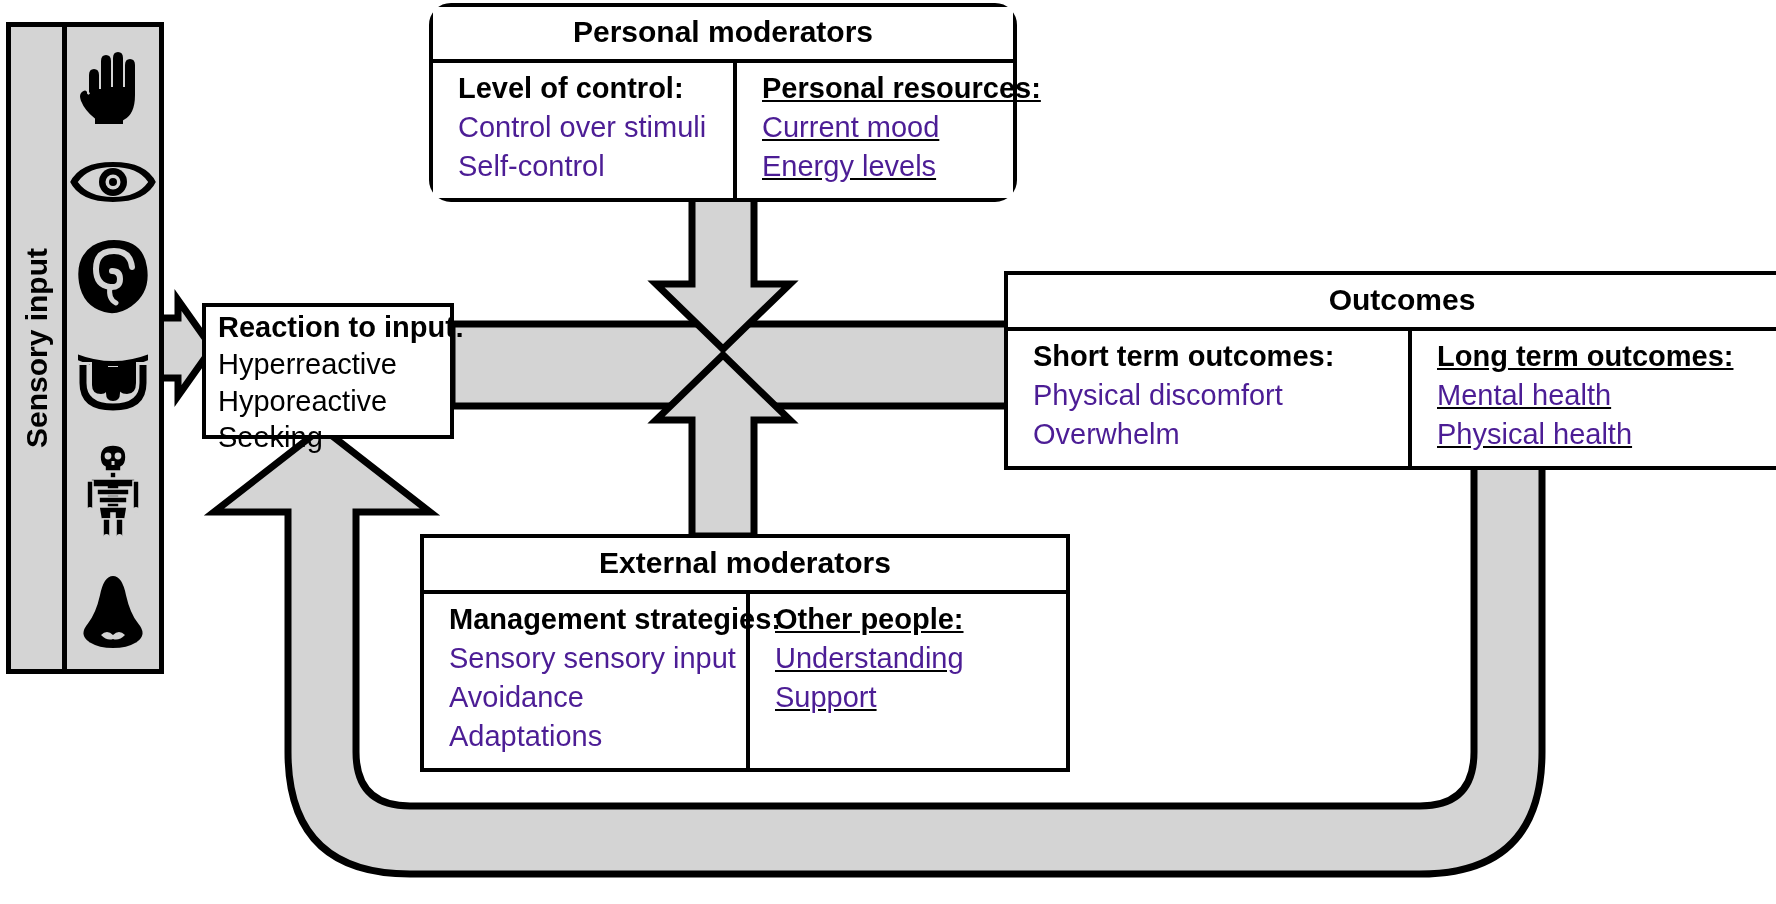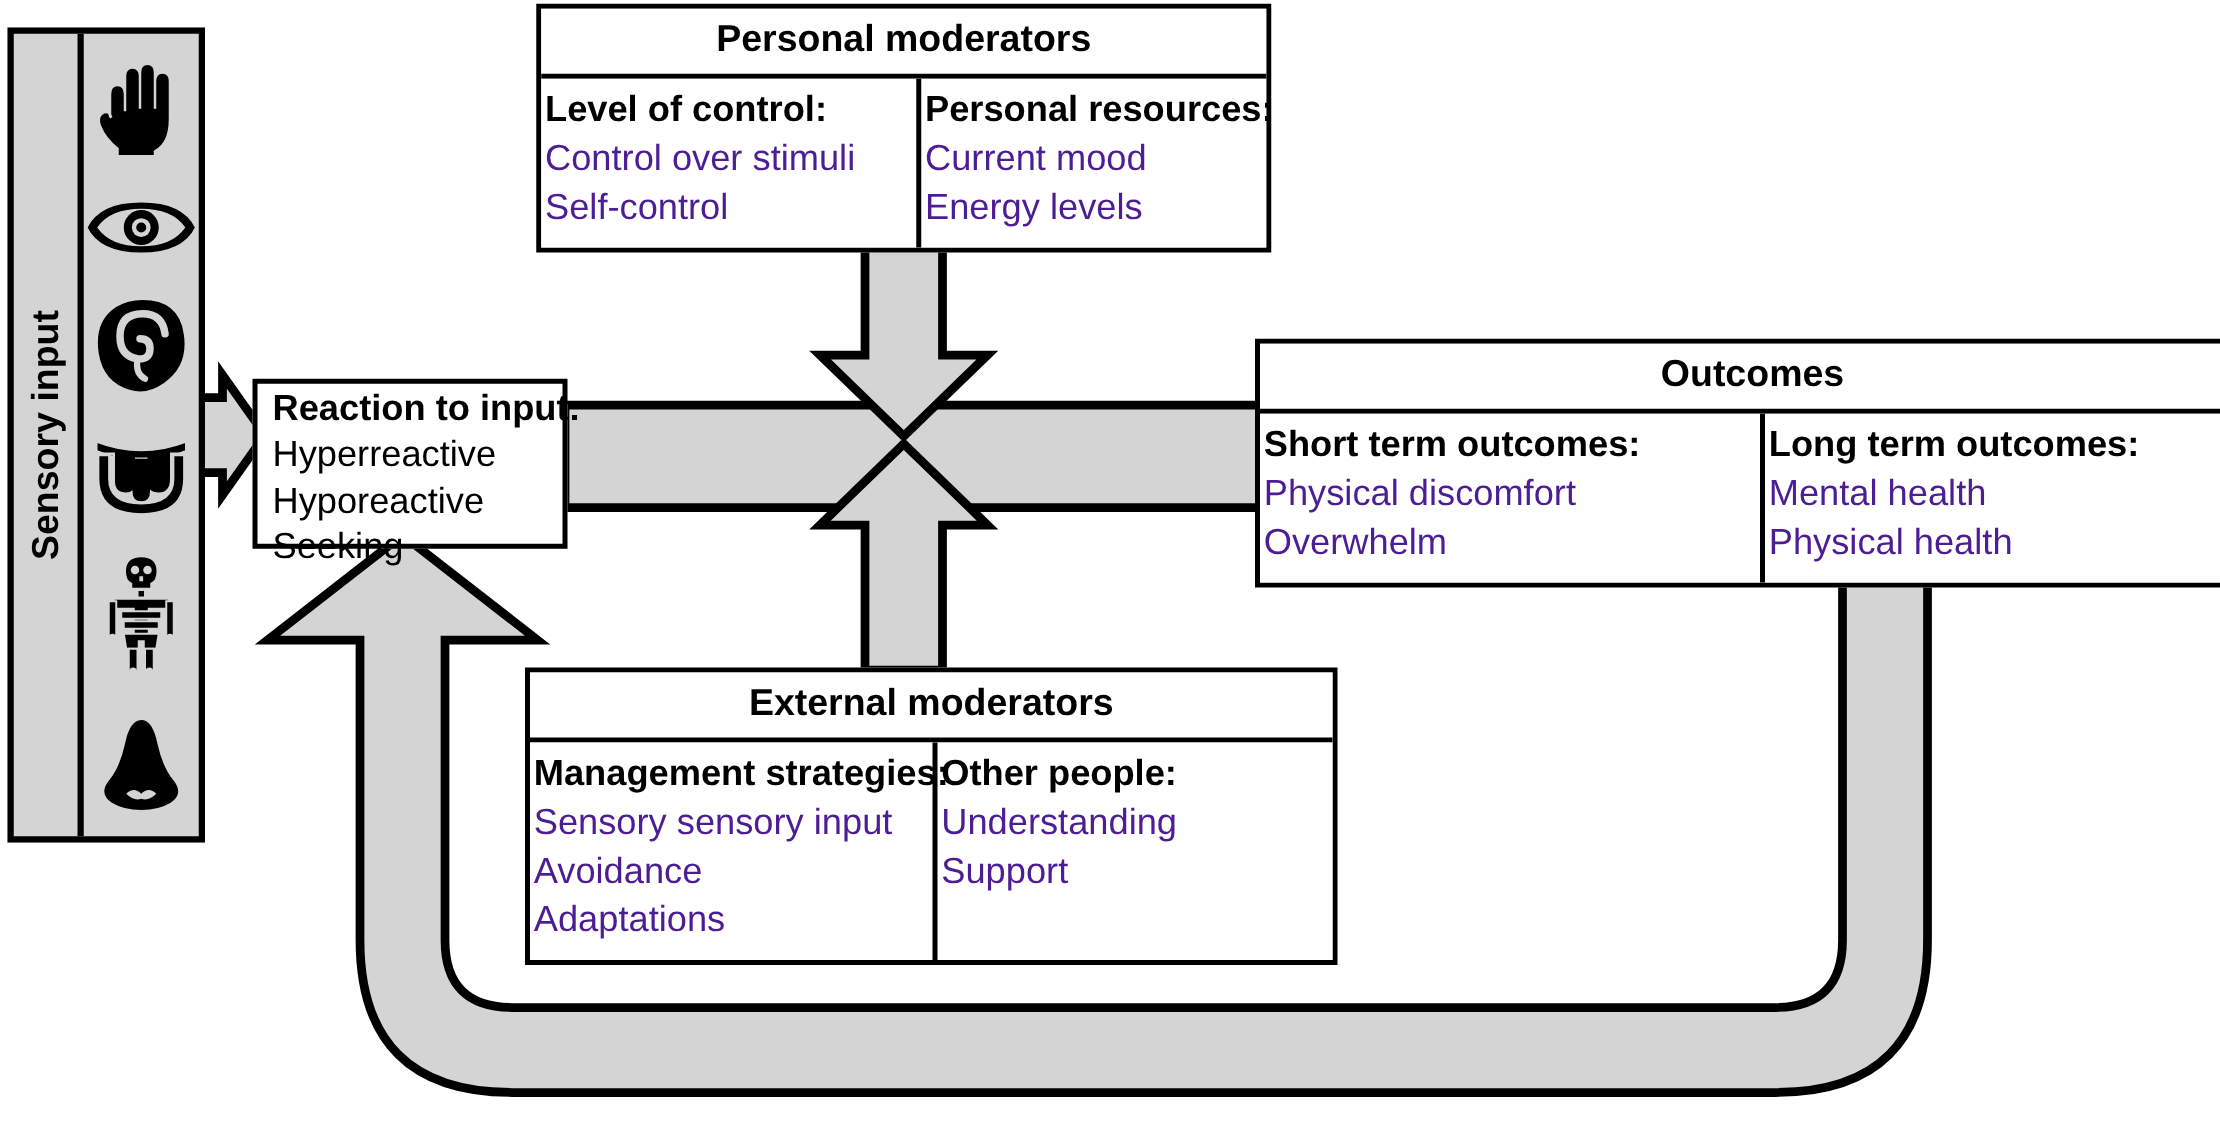--- a/index.html
+++ b/index.html
@@ -40,24 +40,24 @@
     border-bottom: 4px solid #000;
     background: #fff;
   }
   .box-cols {
     display: flex;
     align-items: stretch;
     background: #fff;
   }
   .col {
     box-sizing: border-box;
-    padding: 6px 14px 12px 3px;
+    padding: 6px 14px 12px 25px;
     flex: 1 1 0;
   }
-  .col + .col { border-left: 4px solid #000; }
+  .col + .col { border-left: 4px solid #000; text-decoration: underline; }
   .col-head {
     font-weight: bold;
     font-size: 29px;
     line-height: 1.34;
     white-space: nowrap;
     color: #000;
   }
   .col-item {
     font-weight: normal;
     font-size: 29px;
@@ -115,20 +115,21 @@
     padding: 2px 0 0 12px;
   }
   #reaction-box .col-head { font-size: 29px; }
   #reaction-box .rx-line { font-size: 29px; line-height: 1.27; white-space: nowrap; }
 
   
   #personal-moderators {
     left: 429px;
     top: 3px;
     width: 588px;
+    border-radius: 22px;
   }
   #personal-moderators .col:first-child { width: 300px; flex: 0 0 300px; }
 
   
   #outcomes {
     left: 976px;
     top: 271px;
     width: 796px;
     margin-left: 28px;
   }

